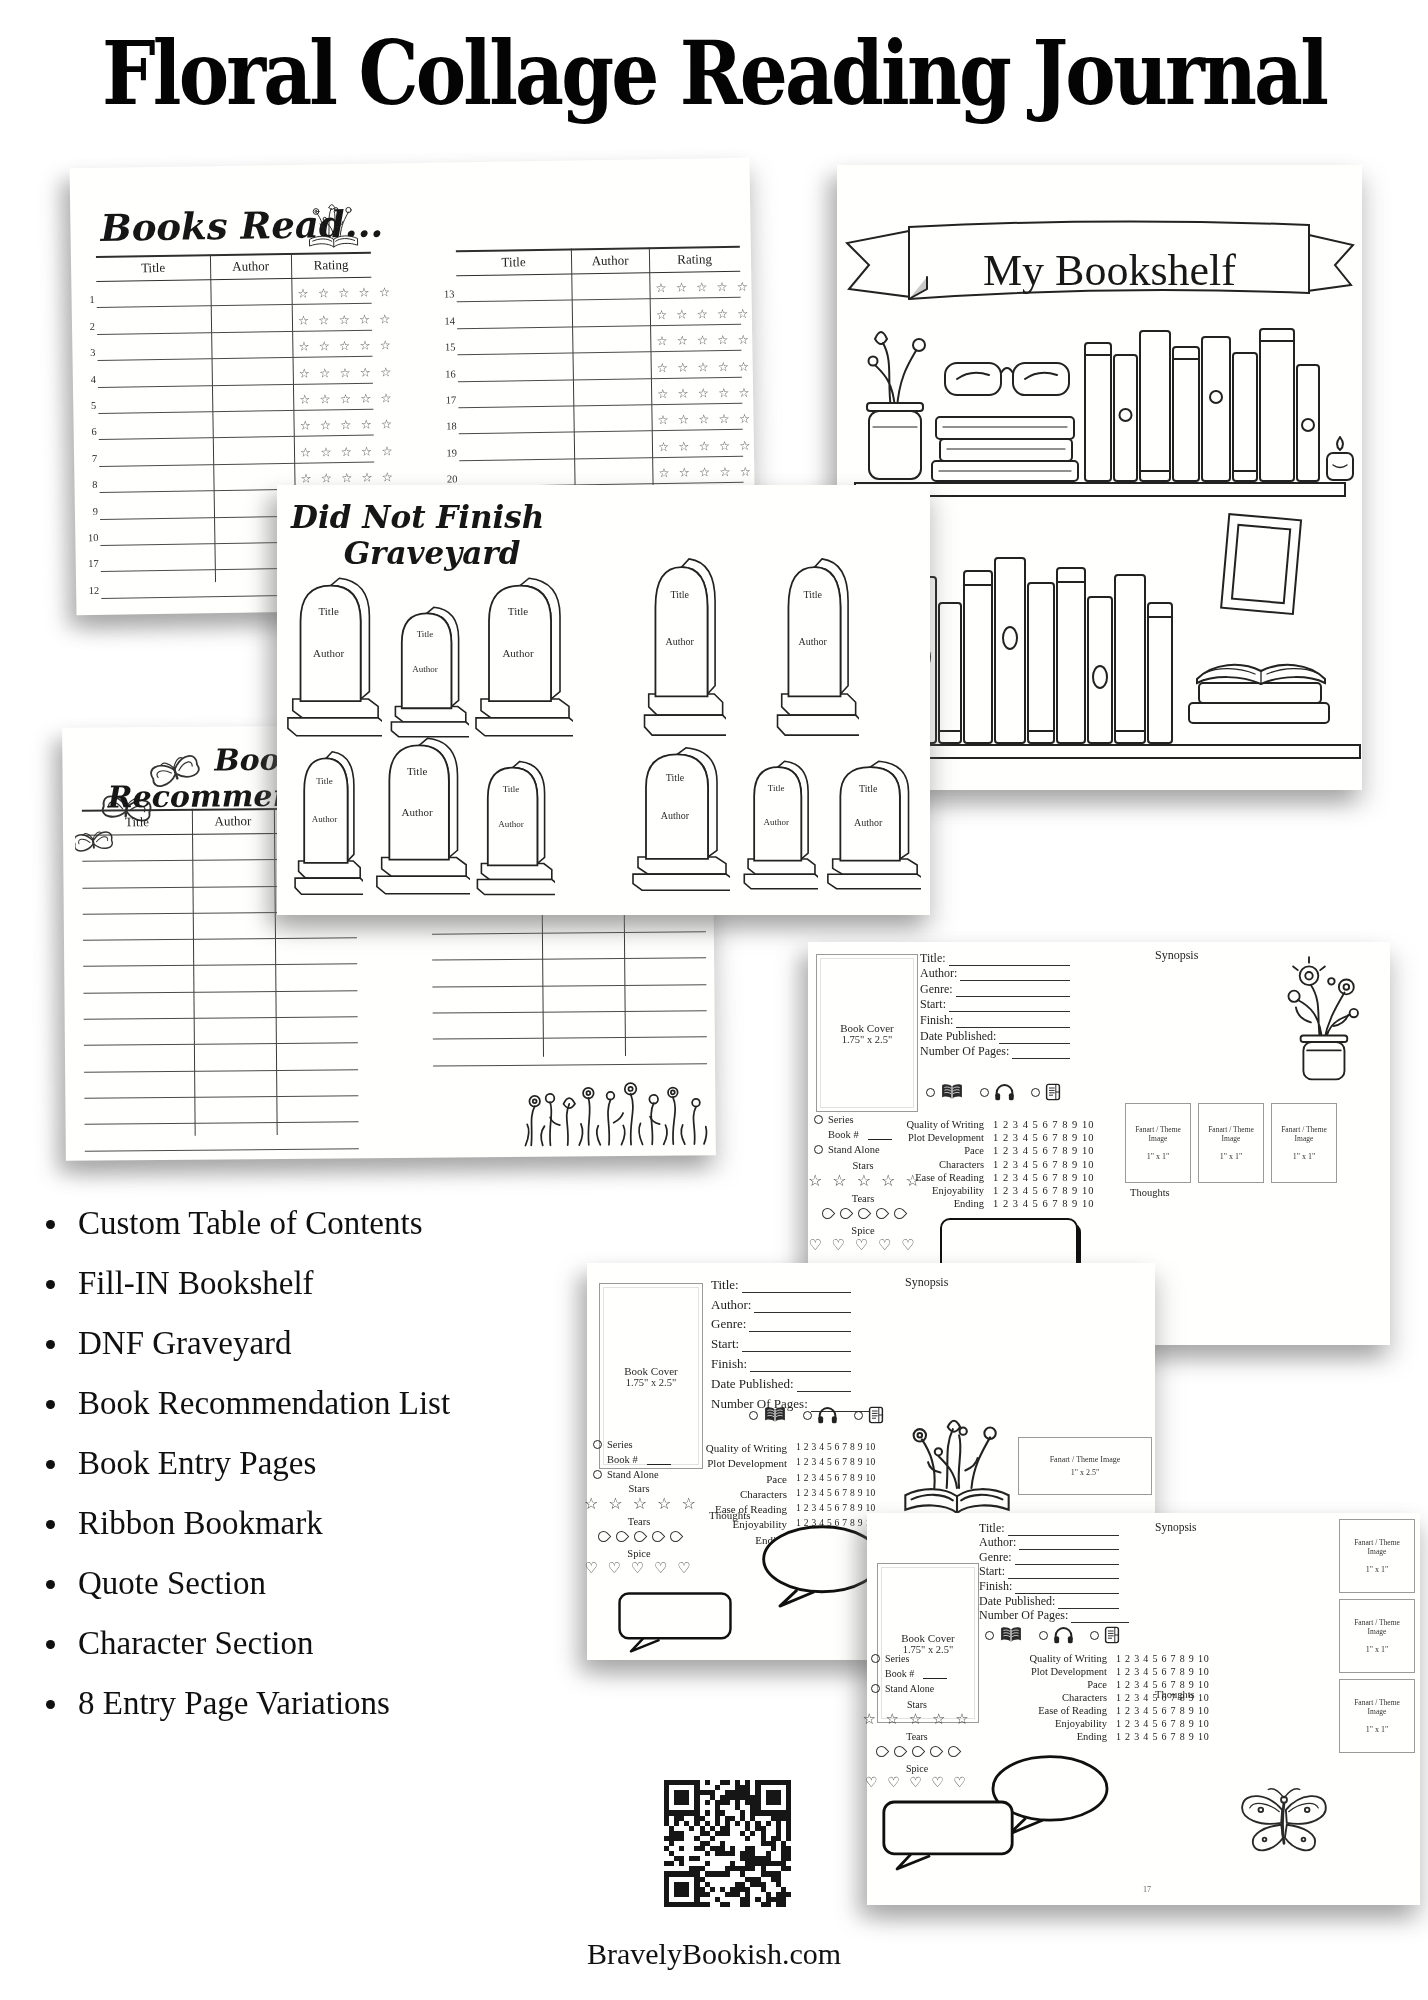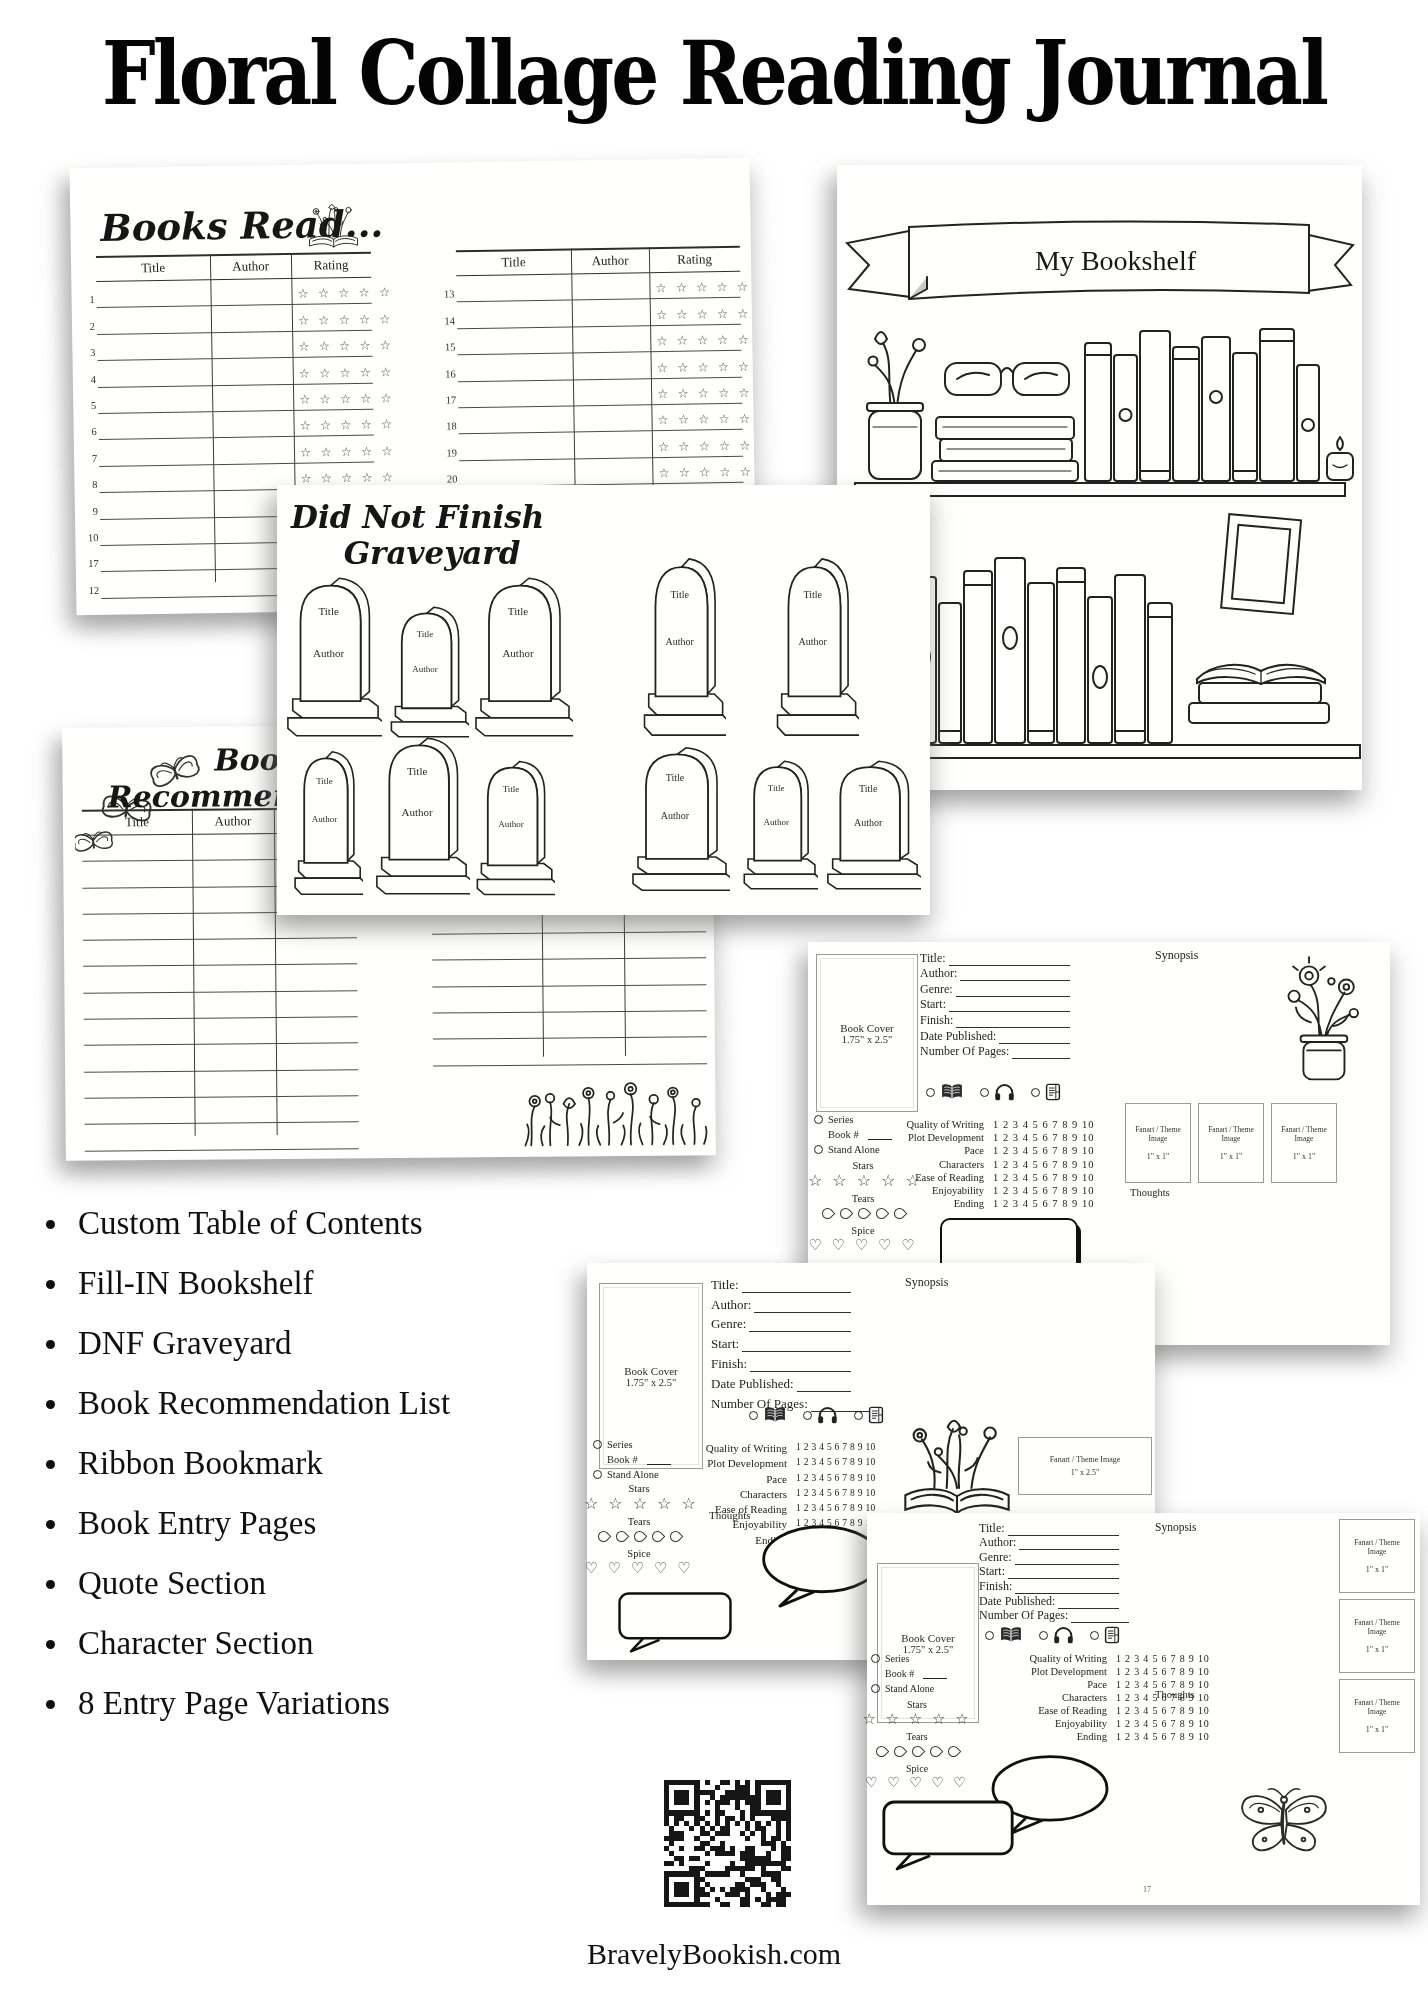--- a/index.html
+++ b/index.html
@@ -265,21 +265,21 @@
           <path fill="none" d="M496 300 q7 5 14 0" stroke-width="1.3"></path>
           <g transform="rotate(5 424 400)">
             <rect x="388" y="352" width="72" height="94"></rect>
             <rect x="398" y="362" width="52" height="74"></rect>
           </g>
           <rect x="352" y="538" width="140" height="20" rx="4"></rect>
           <rect x="362" y="518" width="122" height="20" rx="4"></rect>
           <path d="M360 514 C376 498 404 496 424 506 C444 496 472 498 488 514 L488 518 C472 510 444 510 424 519 C404 510 376 510 360 518 Z"></path>
           <path fill="none" d="M424 506 L424 519 M368 508 C380 502 402 502 418 509 M480 508 C468 502 446 502 430 509" stroke-width="1.3"></path>
         </svg></div>
-    <div class="bannertext" style="left:81px;top:80px;width:395px;font-size:28px;">My Bookshelf</div>
+    <div class="bannertext" style="left:75px;top:80px;width:395px;font-size:44px;">My Bookshelf</div>
   </div>
 
   <div class="page" id="recpage" style="left:64px;top:725px;width:650px;height:433px;transform:rotate(-0.5deg);z-index:2;">
     <div class="artwrap" id="rec-butterflies" style="left:12px;top:18px;width:145px;height:112px;"><svg viewBox="0 0 145 112" fill="#fffffd" stroke="#333" stroke-width="1.8" stroke-linecap="round">
           <g transform="translate(100,25) rotate(-18)">
             <path d="M0 0 C-12 -14 -27 -10 -23 2 C-27 13 -10 15 0 4 Z"></path>
             <path d="M0 0 C12 -14 27 -10 23 2 C27 13 10 15 0 4 Z"></path>
             <path d="M-4 2 C-12 -6 -20 -4 -18 2 M4 2 C12 -6 20 -4 18 2" fill="none" stroke-width="1.2"></path>
             <path d="M0 -2 L0 9" stroke-width="2.4"></path>
             <path d="M0 -2 C-4 -9 -8 -11 -11 -9 M0 -2 C4 -9 8 -11 11 -9" fill="none" stroke-width="1.2"></path>
@@ -909,22 +909,22 @@
         <div class="fs">1" x 1"</div>
       </div>
       <div class="pagenum" style="left: 276px; top: 372px;">17</div>
     </div>
 
   <ul id="features">
       <li>Custom Table of Contents</li>
       <li>Fill-IN Bookshelf</li>
       <li>DNF Graveyard</li>
       <li>Book Recommendation List</li>
+      <li>Book Entry Pages</li>
       <li>Ribbon Bookmark</li>
-      <li>Book Entry Pages</li>
       <li>Quote Section</li>
       <li>Character Section</li>
       <li>8 Entry Page Variations</li>
     </ul>
 
   <div id="qr">
       <span class="on"></span>
       <span class="on"></span>
       <span class="on"></span>
       <span class="on"></span>

